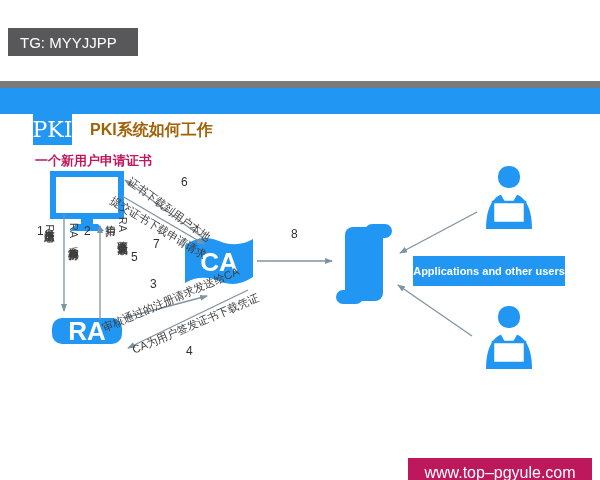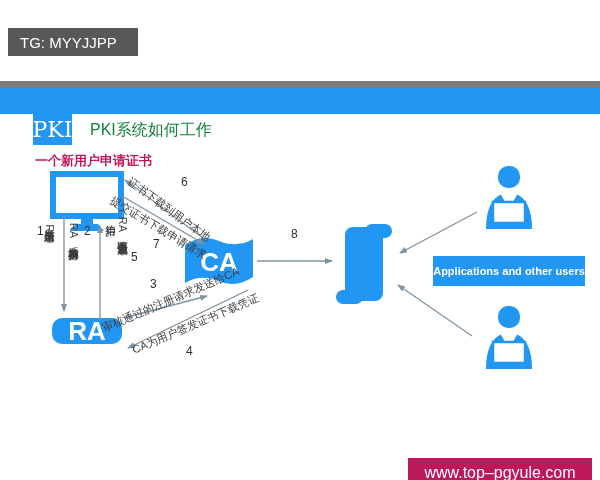--- a/index.html
+++ b/index.html
@@ -11,33 +11,33 @@
             color:#fff;font-size:15px;display:flex;align-items:center;padding-left:12px;box-sizing:border-box;}
 
   
   .gray-strip{position:absolute;left:0;top:63px;width:600px;height:7px;background:#7b7b7b;}
   .blue-banner{position:absolute;left:0;top:70px;width:600px;height:26px;background:#2196f3;}
 
   
   .pki-logo{position:absolute;left:33px;top:96px;width:39px;height:31px;background:#2196f3;color:#fff;
             font-family:"DejaVu Serif","Liberation Serif",serif;font-size:22px;display:flex;
             align-items:center;justify-content:center;}
-  .main-title{position:absolute;left:90px;top:102px;font-size:16px;font-weight:normal;color:#15803d;}
+  .main-title{position:absolute;left:90px;top:102px;font-size:16px;font-weight:bold;color:#a16207;}
   .subtitle{position:absolute;left:35px;top:134px;font-size:13px;font-weight:600;color:#be185d;}
 
   
   .vcol{position:absolute;writing-mode:vertical-rl;text-orientation:mixed;font-size:10.5px;
         line-height:12px;letter-spacing:.5px;color:#3c3c3c;white-space:nowrap;z-index:4;}
   .stepnum{position:absolute;font-size:12px;color:#2f2f2f;z-index:4;}
   .dlabel{position:absolute;font-size:11px;color:#3c3c3c;white-space:nowrap;transform-origin:0 50%;z-index:4;}
 
   
   .ra-box{position:absolute;left:52px;top:300px;width:70px;height:26px;background:#2196f3;border-radius:10px;
           color:#fff;font-size:26px;font-weight:bold;display:flex;align-items:center;justify-content:center;z-index:2;}
-  .apps-box{position:absolute;left:433px;top:238px;width:152px;height:30px;background:#2196f3;color:#fff;
+  .apps-box{position:absolute;left:413px;top:238px;width:152px;height:30px;background:#2196f3;color:#fff;
             font-size:11px;font-weight:bold;display:flex;align-items:center;justify-content:center;z-index:2;}
   .icon{position:absolute;z-index:2;}
 
   
   .site-box{position:absolute;left:408px;top:440px;width:184px;height:30px;background:#be185d;color:#fff;
             font-size:16px;display:flex;align-items:center;justify-content:center;}
 
   .overlay{position:absolute;left:0;top:0;z-index:3;pointer-events:none;}
 </style>
 </head>

